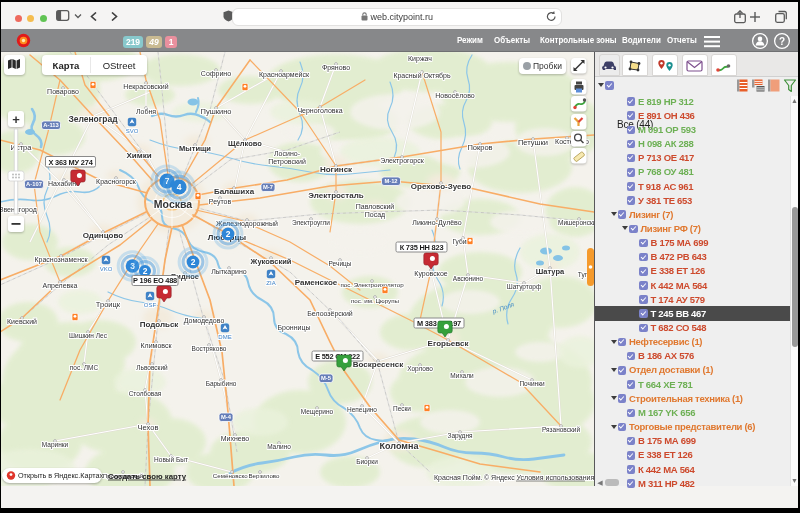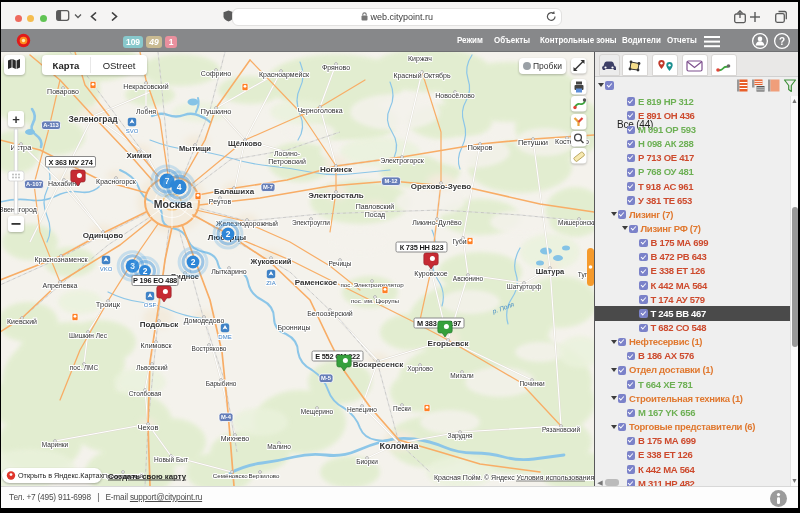--- a/index.html
+++ b/index.html
@@ -72,21 +72,21 @@
       <rect x="41.7" y="3.7" width="8.6" height="8.6" rx="1.5" fill="none" stroke="#5a5a5a" stroke-width="1.3"></rect>
       <path d="M44.5 1.5 h6.3 a1.5 1.5 0 0 1 1.5 1.5 v6.3" fill="none" stroke="#5a5a5a" stroke-width="1.3"></path>
     </svg>
   </div>
   <div id="header">
     <svg class="abs" style="left:15px;top:4px;" width="15" height="15">
       <circle cx="7.5" cy="7.5" r="6.7" fill="#e01a1a"></circle>
       <circle cx="7.5" cy="7.5" r="3.8" fill="#ff8d1e"></circle>
       <circle cx="7.5" cy="7.5" r="1.7" fill="#ffeab2"></circle>
     </svg>
-    <div class="badge" style="left:122px;width:20px;background:#88c8cc;">109</div>
+    <div class="badge" style="left:122px;width:20px;background:#88c8cc;">219</div>
     <div class="badge" style="left:145px;width:16px;background:#c9ba92;font-style:italic;">49</div>
     <div class="badge" style="left:164px;width:12px;background:#e9909e;">1</div>
     <div class="nav" style="left:456px;">Режим</div>
     <div class="nav" style="left:493px;">Объекты</div>
     <div class="nav" style="left:539px;">Контрольные зоны</div>
     <div class="nav" style="left:621px;">Водители</div>
     <div class="nav" style="left:666px;">Отчеты</div>
     <div class="abs" style="left:703px;top:6.5px;width:16px;height:2.6px;background:#fff;box-shadow:0 4.6px 0 #fff,0 9.2px 0 #fff;"></div>
     <svg class="abs" style="left:750px;top:3px;" width="44" height="18">
       <circle cx="9" cy="9" r="7.4" fill="none" stroke="#fff" stroke-width="1.3"></circle>
@@ -841,21 +841,13 @@
 <div class="row r" style="left:43px;top:410.50000000000006px;">К 442 МА 564</div>
 <div class="cb" style="left:31.5px;top:427.25000000000006px;"></div>
 <div class="row r" style="left:43px;top:424.65000000000003px;">М 311 НР 482</div>
 <div class="abs" style="left:195px;top:44px;width:9px;height:390px;background:#fafafa;border-left:1px solid #e2e2e2;"></div>
 <div class="abs" style="left:195px;top:44px;width:9px;height:10px;color:#777;font-size:7px;text-align:center;line-height:10px;">▲</div>
 <div class="abs" style="left:195px;top:424px;width:9px;height:10px;color:#777;font-size:7px;text-align:center;line-height:10px;">▼</div>
 <div class="abs" style="left:196.5px;top:155px;width:6px;height:140px;background:#9a9a9a;border-radius:3px;"></div>
 <div class="abs" style="left:1px;top:426px;width:8px;height:9px;color:#777;font-size:7px;text-align:center;line-height:9px;">◀</div>
 <div class="abs" style="left:10px;top:427px;width:14px;height:7px;background:#bbb;border-radius:3px;"></div>
     </div>
-  <div id="footer">
-    <div class="abs" style="left:8px;top:5px;letter-spacing:-0.2px;">Тел. +7 (495) 911-6998&nbsp;&nbsp;&nbsp;|&nbsp;&nbsp;&nbsp;E-mail <span style="text-decoration:underline;">support@citypoint.ru</span></div>
-    <svg class="abs" style="left:769px;top:3px;" width="17" height="17">
-        <circle cx="8.5" cy="8.5" r="8.5" fill="#9b9b9b"></circle>
-        <circle cx="8.5" cy="4.6" r="1.6" fill="#fff"></circle>
-        <rect x="7" y="7.2" width="3" height="6.8" rx="1.2" fill="#fff"></rect>
-      </svg>
-  </div>
 </div>
 
 </body></html>

